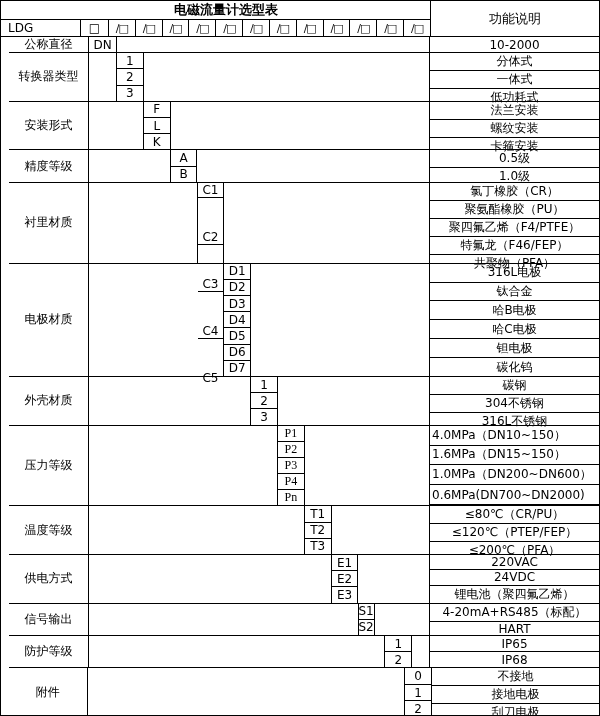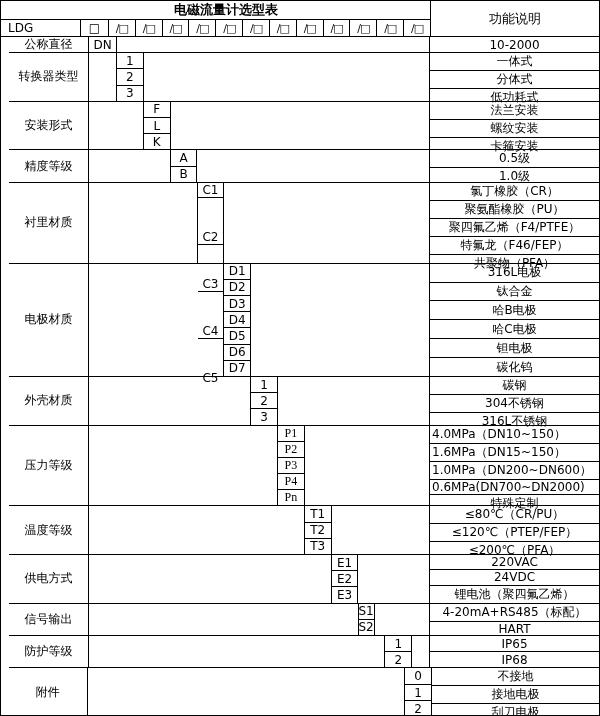--- a/index.html
+++ b/index.html
@@ -82,22 +82,22 @@
       <div class="section" style="height: 48.5714px;">
         <div class="sec-label">转换器类型</div>
         <div class="sp sp-l" style="width: 28px;"></div>
         <div class="codecol" style="width: 26.8333px;">
           <div class="cell">1</div>
           <div class="cell">2</div>
           <div class="cell lastrow">3</div>
         </div>
         <div class="sp sp-r"></div>
         <div class="funccol">
+          <div class="cell">分体式</div>
           <div class="cell">一体式</div>
-          <div class="cell">分体式</div>
           <div class="cell lastrow">低功耗式</div>
         </div>
       </div>
       <div class="section" style="height: 48.5714px;">
         <div class="sec-label">安装形式</div>
         <div class="sp sp-l" style="width: 54.8333px;"></div>
         <div class="codecol" style="width: 26.8333px;">
           <div class="cell">F</div>
           <div class="cell">L</div>
           <div class="cell lastrow">K</div>
@@ -187,21 +187,20 @@
           <div class="cell">P3</div>
           <div class="cell">P4</div>
           <div class="cell lastrow">Pn</div>
         </div>
         <div class="sp sp-r"></div>
         <div class="funccol">
           <div class="cell left">4.0MPa（DN10~150）</div>
           <div class="cell left">1.6MPa（DN15~150）</div>
           <div class="cell left">1.0MPa（DN200~DN600）</div>
           <div class="cell left">0.6MPa(DN700~DN2000)</div>
-          <div class="cell lastrow">特殊定制</div>
         </div>
       </div>
       <div class="section" style="height: 48.5714px;">
         <div class="sec-label">温度等级</div>
         <div class="sp sp-l" style="width: 215.833px;"></div>
         <div class="codecol" style="width: 26.8333px;">
           <div class="cell">T1</div>
           <div class="cell">T2</div>
           <div class="cell lastrow">T3</div>
         </div>

